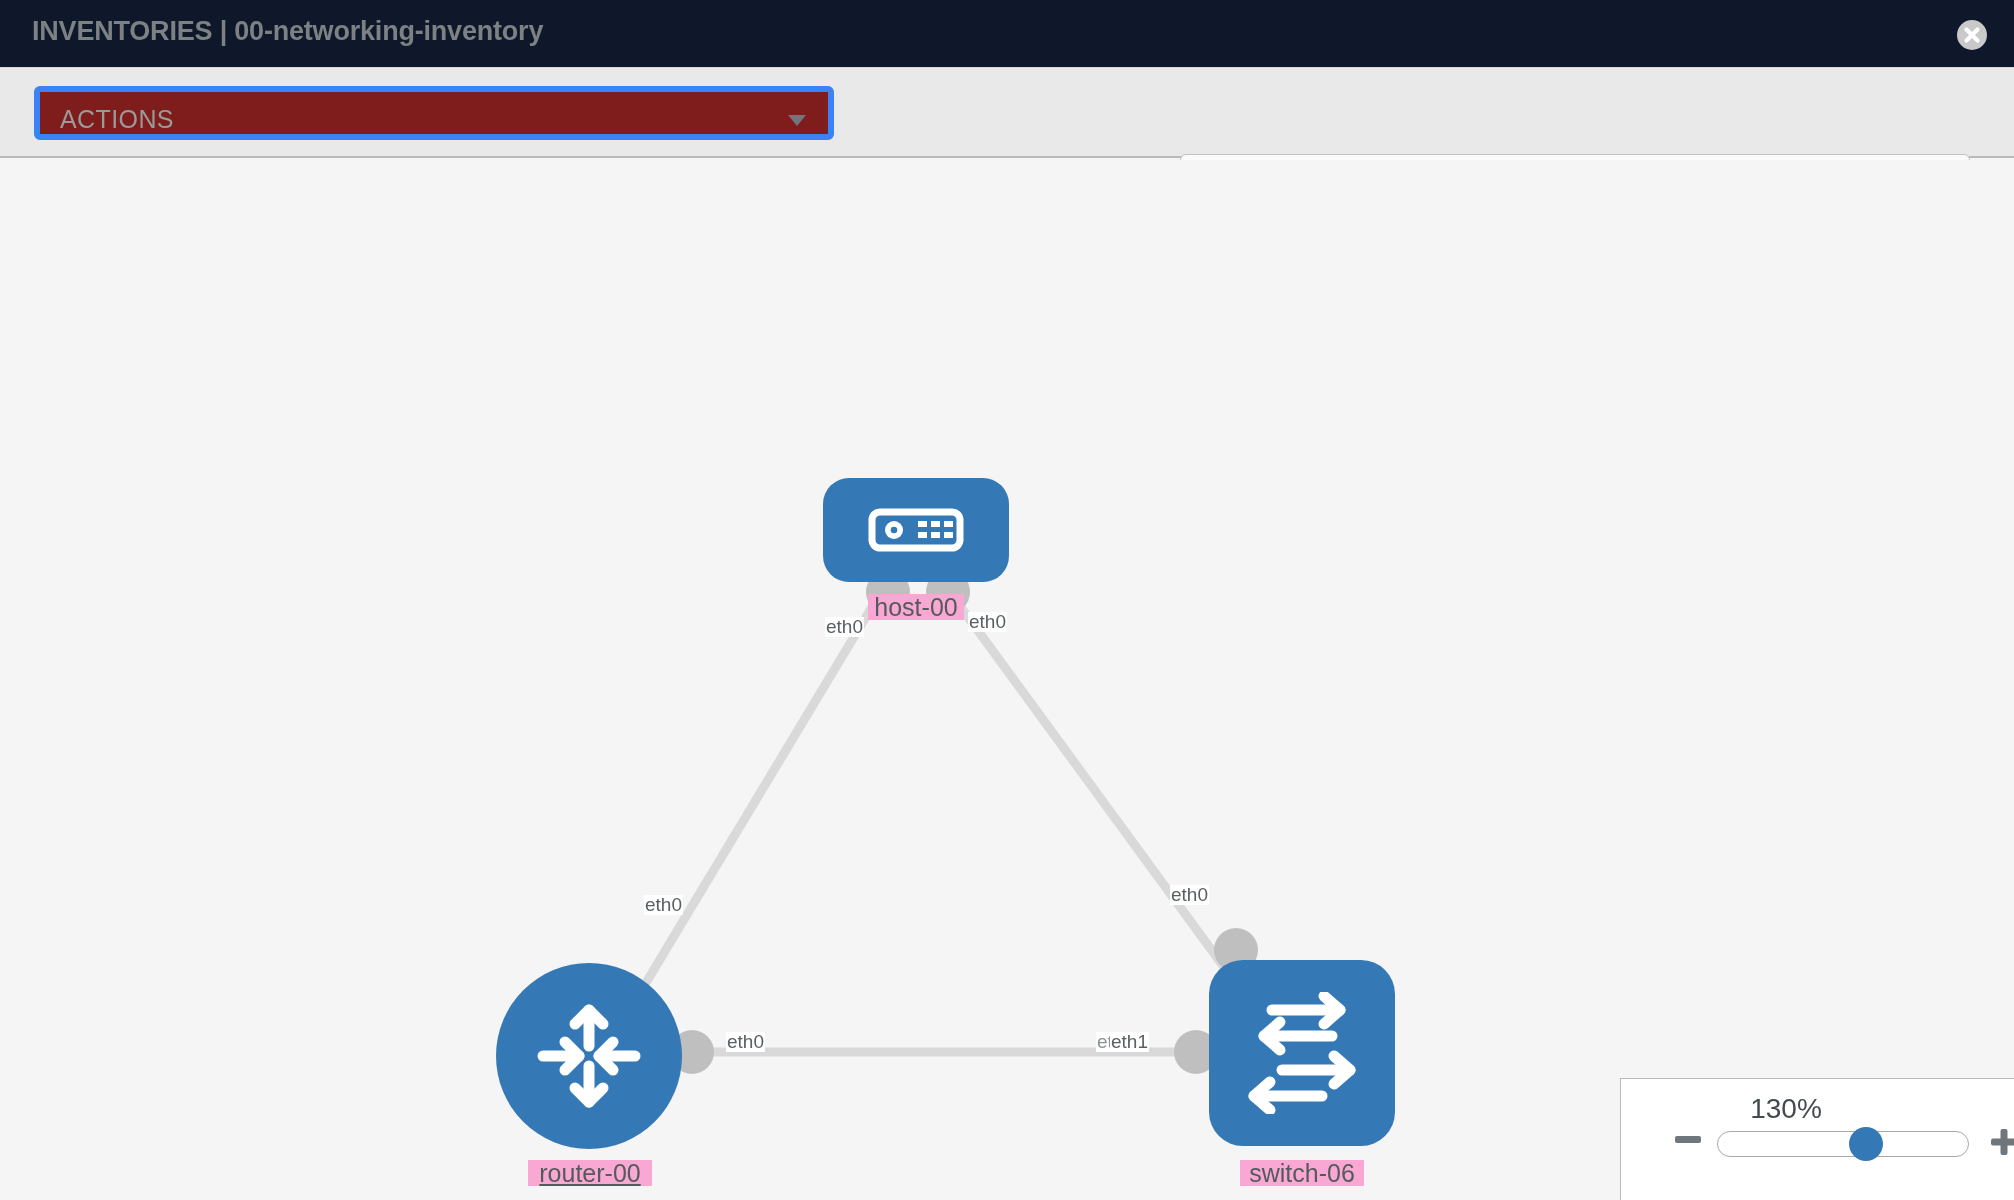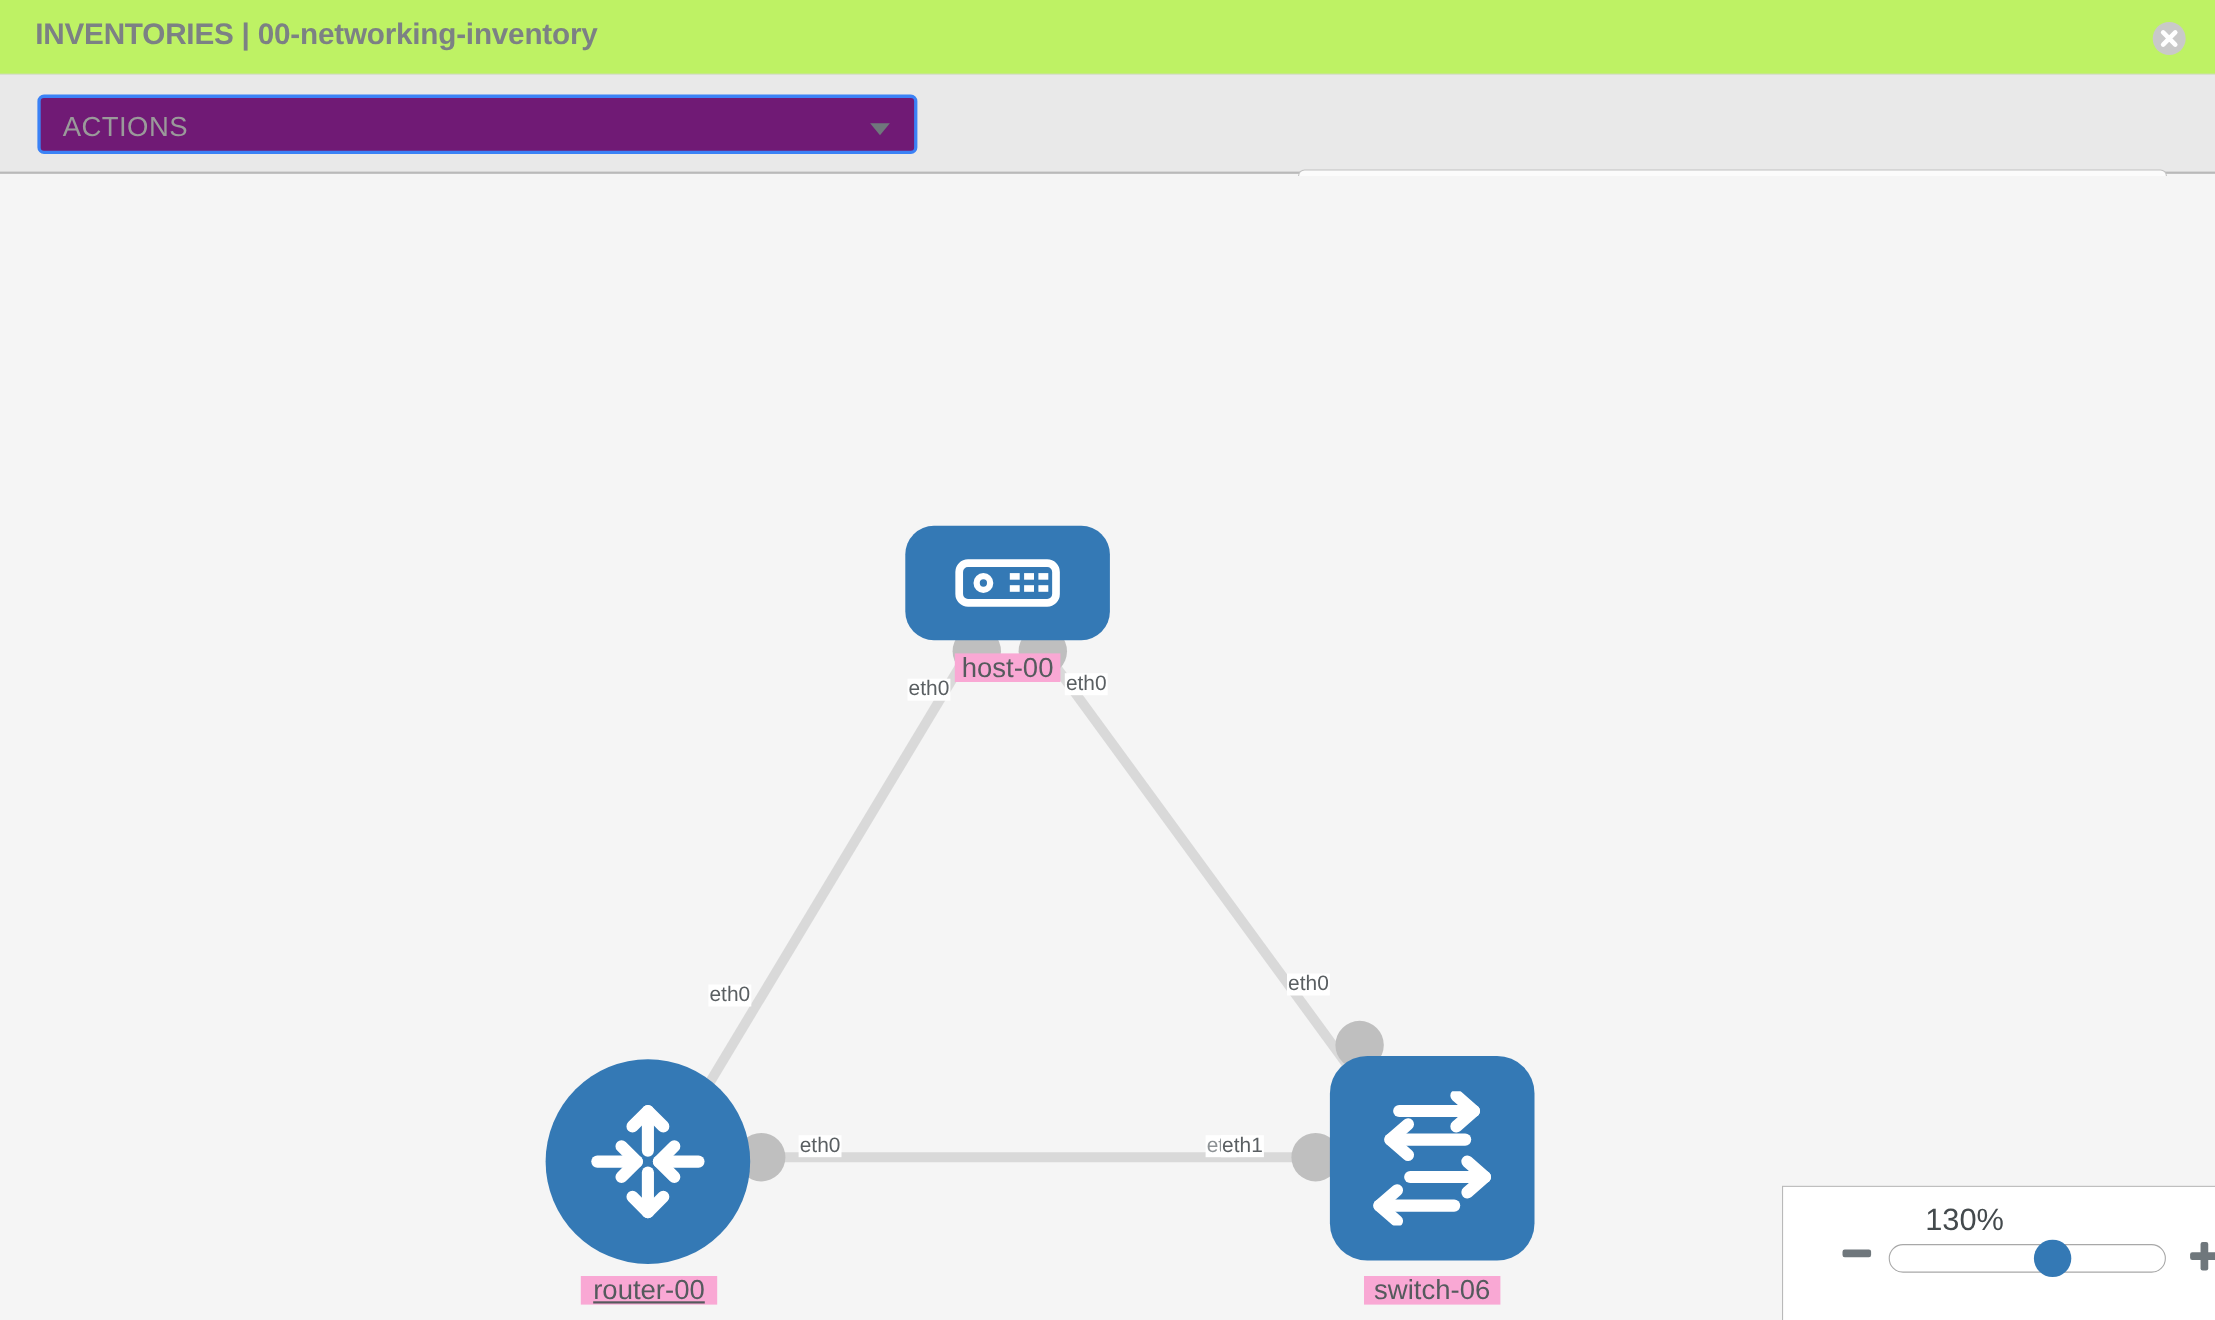--- a/index.html
+++ b/index.html
@@ -8,21 +8,21 @@
     width: 2014px; height: 1200px;
     background: #f5f5f5;
     font-family: "Liberation Sans", sans-serif;
     overflow: hidden;
   }
 
   
   .header {
     position: absolute; left: 0; top: 0;
     width: 2014px; height: 68px;
-    background: #bef264;
+    background: #0f172a;
     border-bottom: 1px solid #d7d7d7;
   }
   .page-title {
     position: absolute; left: 32px; top: 16px;
     font-size: 27px; font-weight: bold;
     color: #7c8184;
     letter-spacing: -0.2px;
     white-space: nowrap;
   }
   .close-btn {
@@ -34,22 +34,22 @@
   
   .toolbar {
     position: absolute; left: 0; top: 68px;
     width: 2014px; height: 90px;
     background: #e9e9e9;
     border-bottom: 2px solid #b9b9b9;
   }
   .actions-select {
     position: absolute; left: 34px; top: 18px;
     width: 800px; height: 54px;
-    background: #701a75;
-    border: 3px solid #3b82f6;
+    background: #7f1d1d;
+    border: 6px solid #3b82f6;
     border-radius: 6px;
     cursor: pointer;
   }
   .actions-select .label {
     position: absolute; left: 20px; top: 13px;
     font-size: 25px; color: #9a9a9a;
     letter-spacing: 0.4px;
   }
   .caret {
     position: absolute; right: 22px; top: 23px;

